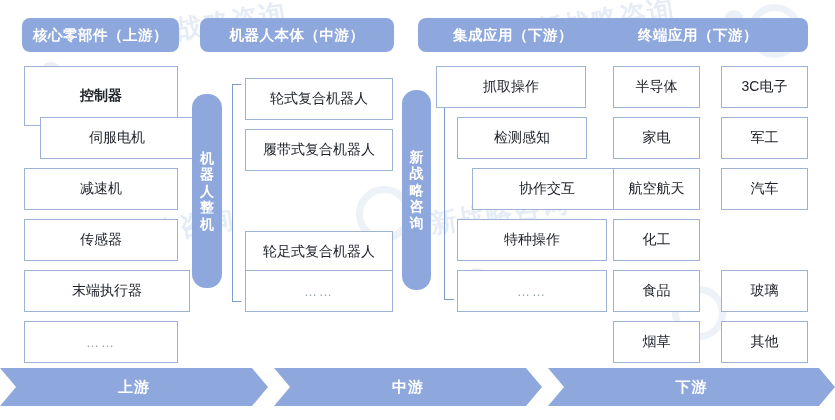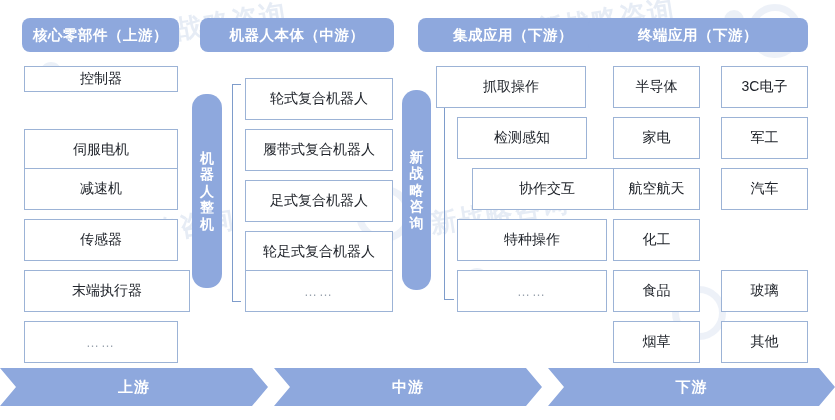--- a/index.html
+++ b/index.html
@@ -142,35 +142,34 @@
   <div class="wm-dot" style="left:724px; top:10px; width:20px; height:20px;"></div>
   <div class="wm-ring" style="left:356px; top:186px; width:56px; height:56px;"></div>
   <div class="wm-ring" style="left:748px; top:4px; width:54px; height:54px;"></div>
   <div class="wm-ring" style="left:672px; top:286px; width:54px; height:54px;"></div>
 
   <div class="hdr" style="left:22px; top:18px; width:157px;">核心零部件（上游）</div>
   <div class="hdr" style="left:200px; top:18px; width:194px;">机器人本体（中游）</div>
   <div class="hdr" style="left:418px; top:18px; width:190px;">集成应用（下游）</div>
   <div class="hdr" style="left:588px; top:18px; width:220px;">终端应用（下游）</div>
 
-  <div class="box" style="left:24px; top:66px; width:154px; height:26px;">控制器</div>
-  <div class="box" style="left:24px; top:117px; width:154px; height:42px;margin-top:12px;">伺服电机</div>
+  <div class="box" style="left:24px; top:66px; width:154px; height:60px;font-weight:bold;">控制器</div>
+  <div class="box" style="left:40px; top:117px; width:154px; height:42px;">伺服电机</div>
   <div class="box" style="left:24px; top:168px; width:154px; height:42px;">减速机</div>
   <div class="box" style="left:24px; top:219px; width:154px; height:42px;">传感器</div>
   <div class="box" style="left:24px; top:270px; width:166px; height:42px;">末端执行器</div>
   <div class="box dots" style="left:24px; top:321px; width:154px; height:42px;">……</div>
 
   <div class="vbar" style="left:192px; top:94px; width:30px; height:194px;">
     <span>机器人整机</span>
   </div>
   <div class="bracket" style="left:232px; top:84px; width:9px; height:218px;"></div>
 
   <div class="box" style="left:245px; top:78px; width:148px; height:42px;">轮式复合机器人</div>
   <div class="box" style="left:245px; top:129px; width:148px; height:42px;">履带式复合机器人</div>
-  <div class="box" style="left:245px; top:180px; width:148px; height:42px;">足式复合机器人</div>
   <div class="box" style="left:245px; top:231px; width:148px; height:42px;">轮足式复合机器人</div>
   <div class="box dots" style="left:245px; top:270px; width:148px; height:42px;">……</div>
 
   <div class="vbar" style="left:402px; top:90px; width:29px; height:200px;">
     <span>新战略咨询</span>
   </div>
   <div class="bracket" style="left:444px; top:70px; width:10px; height:230px;"></div>
 
   <div class="box" style="left:436px; top:66px; width:150px; height:42px;">抓取操作</div>
   <div class="box" style="left:457px; top:117px; width:130px; height:42px;">检测感知</div>

